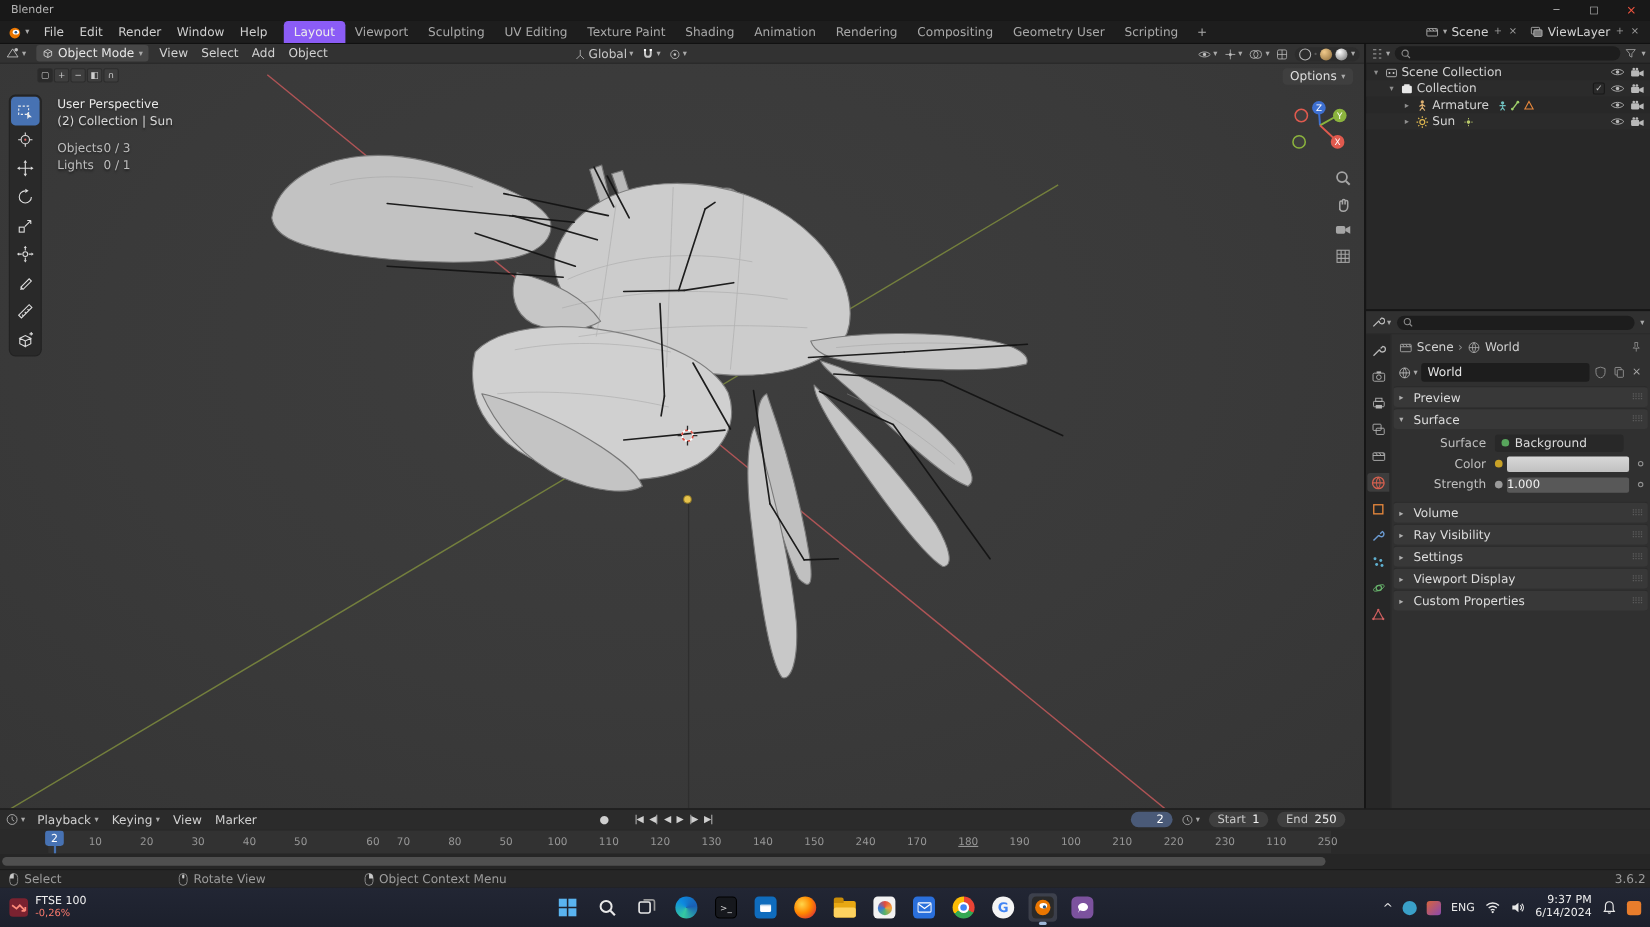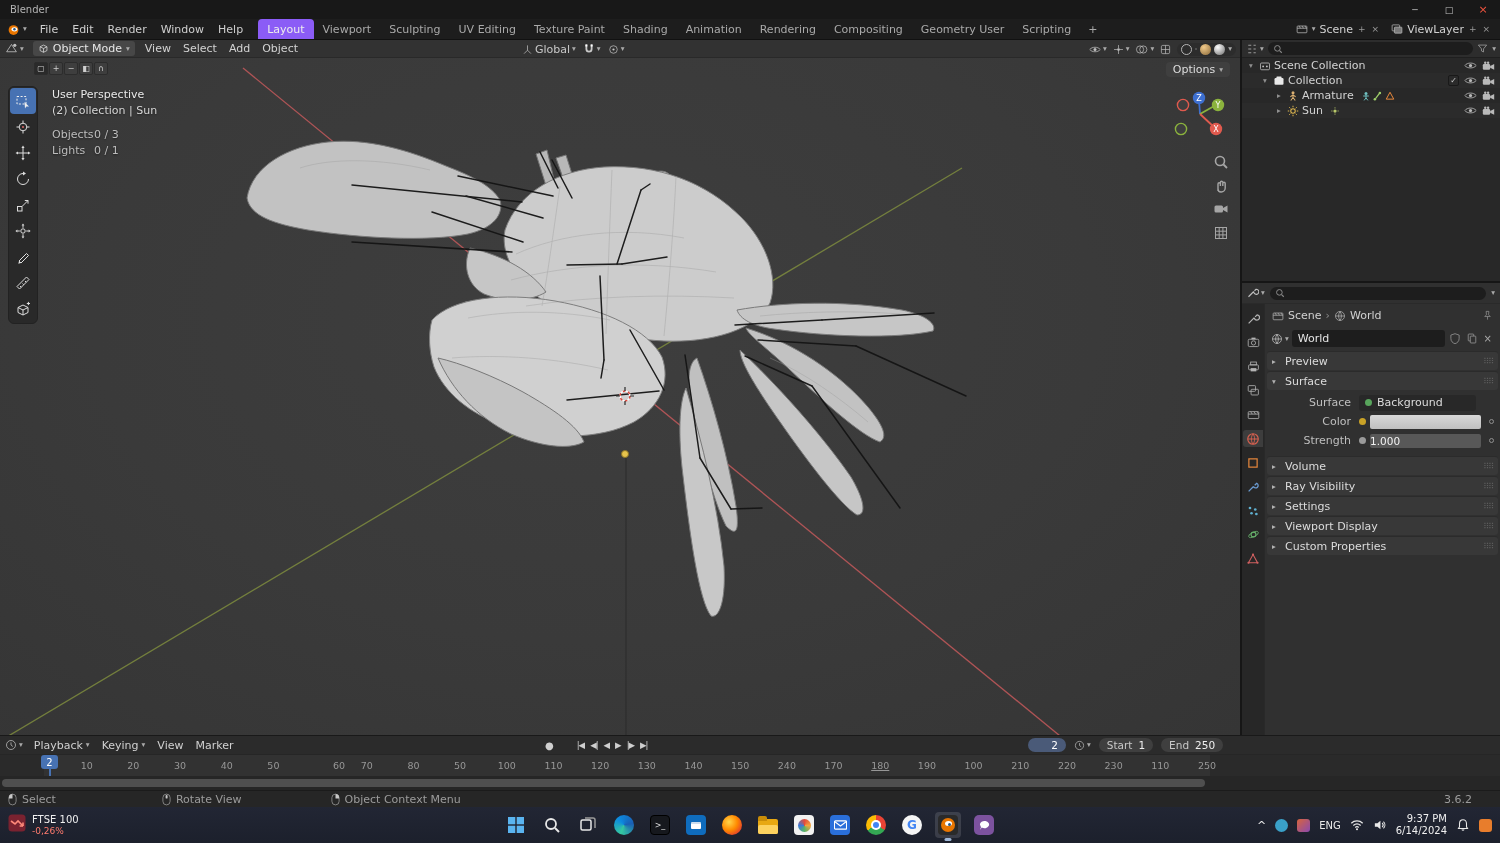--- a/index.html
+++ b/index.html
@@ -100,24 +100,24 @@
 #tl-ruler{position:relative;height:22px;background:#323232;border-top:1px solid #262626;overflow:hidden}
 .ruler-num{position:absolute;top:5px;transform:translateX(-50%);font-size:9.5px;color:#979797}
 .range-shade{position:absolute;top:0;bottom:0;background:rgba(0,0,0,.14)}
 .frame-marker{position:absolute;top:0;width:17px;height:14px;background:#4772b3;border-radius:3px;color:#fff;font-size:10px;display:flex;align-items:center;justify-content:center;z-index:3}
 .frame-line{position:absolute;top:13px;bottom:0;width:2px;background:#4772b3;z-index:2}
 #tl-scroll{position:relative;height:14px;background:#262626}
 #tl-scrollbar{position:absolute;left:2px;top:3px;width:1203px;height:8px;border-radius:4px;background:#4f4f4f}
 
 #statusbar{position:absolute;left:0;top:790px;width:100%;height:17px;background:#262626;display:flex;align-items:center;color:#9c9c9c;z-index:20;border-top:1px solid #1b1b1b}
 .sb-group{display:flex;align-items:center;gap:5px}
-#sb-version{margin-left:auto;padding-right:28px;color:#9c9c9c}
+#sb-version{margin-left:auto;padding-right:4px;color:#9c9c9c}
 
 #taskbar{position:absolute;left:0;top:807px;width:100%;height:36px;background:linear-gradient(180deg,#222634,#1c202c);z-index:50;display:flex;align-items:center}
-#tb-widget{display:flex;gap:6px;padding-left:8px;width:130px}
+#tb-widget{display:flex;align-items:center;gap:6px;padding-left:8px;width:130px}
 .tbw-txt .t{color:#f0f0f0;font-size:10px;line-height:12px}
 .tbw-txt .v{color:#ff7b6e;font-size:9px;line-height:10px}
 #taskbar-apps{position:absolute;left:50%;transform:translateX(-50%);display:flex;gap:10px;align-items:center;height:100%}
 .app-ico{width:26px;height:26px;border-radius:4px;display:flex;align-items:center;justify-content:center;position:relative}
 .app-ico.active{background:rgba(255,255,255,.13)}
 .app-ico.active::after{content:"";position:absolute;bottom:-3px;left:50%;transform:translateX(-50%);width:7px;height:3px;border-radius:2px;background:#9fb8d8}
 #tray{margin-left:auto;display:flex;align-items:center;gap:9px;padding-right:8px;height:100%}
 .tray-txt{color:#eaeaea;font-size:10px}
 .clock{display:flex;flex-direction:column;align-items:flex-end;color:#f0f0f0;font-size:10px;line-height:12px}
 </style>

